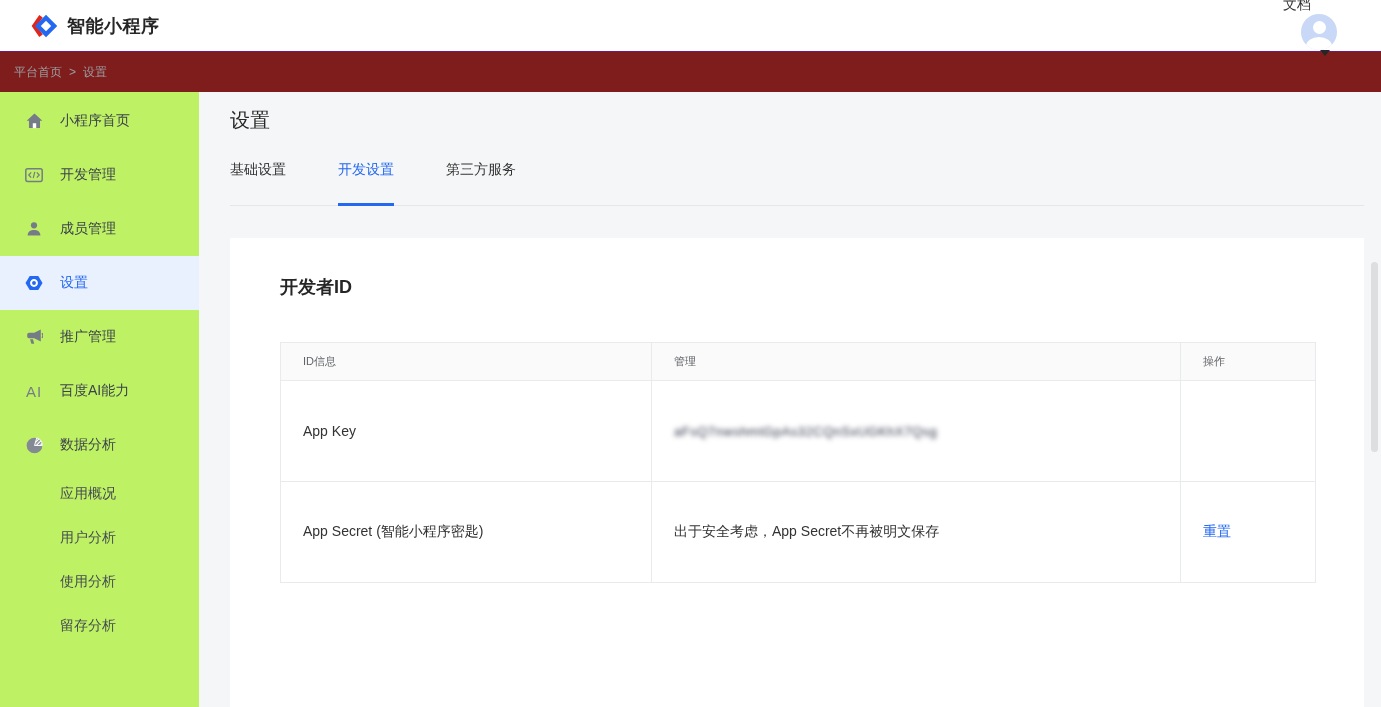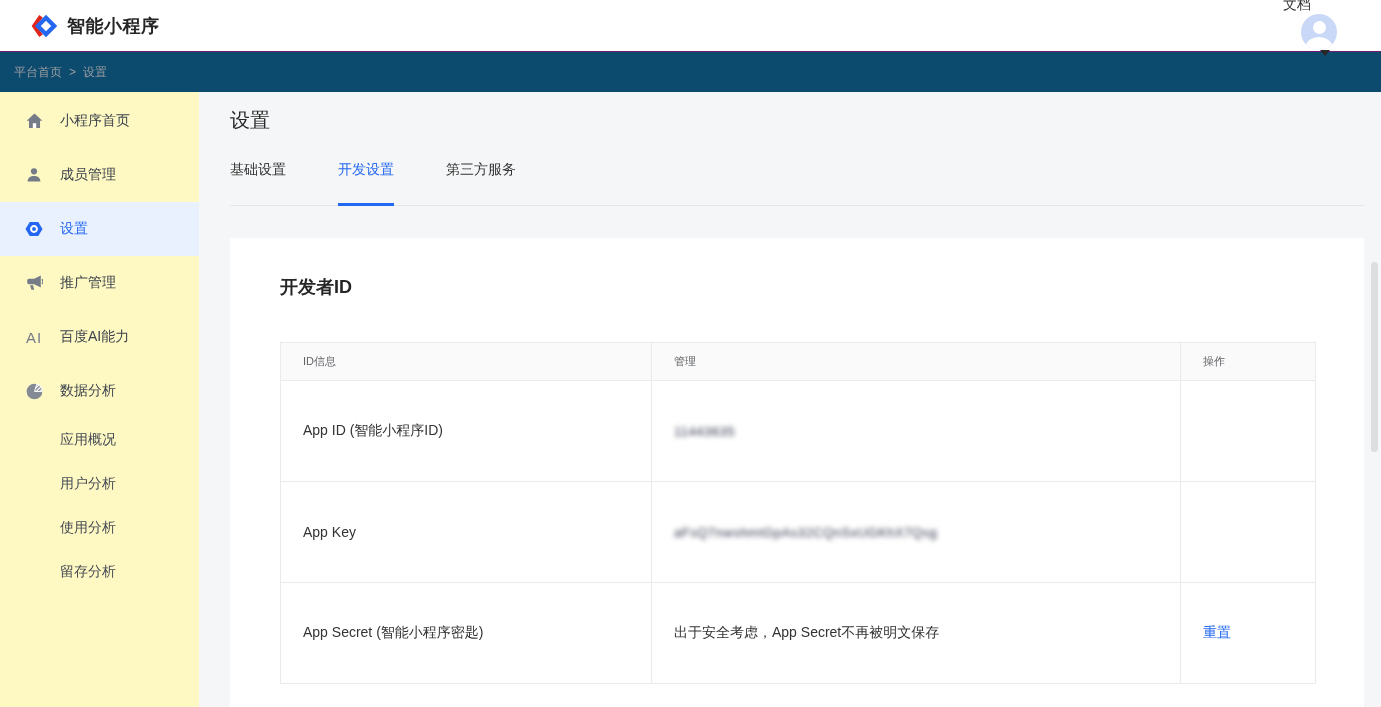--- a/index.html
+++ b/index.html
@@ -17,28 +17,28 @@
   .avatar { width:36px; height:36px; border-radius:50%; background:#c9d8f7;
     position:relative; overflow:hidden; cursor:pointer; }
   .avatar::before { content:""; position:absolute; left:12px; top:7px; width:13px; height:13px;
     border-radius:50%; background:#fff; }
   .avatar::after { content:""; position:absolute; left:5px; top:23px; width:26px; height:18px;
     border-radius:50%; background:#fff; }
   .caret { width:0; height:0; border-left:5px solid transparent; border-right:5px solid transparent;
     border-top:6px solid #262626; margin-left:11px; cursor:pointer; }
 
   
-  .breadcrumb { height:40px; background:#0c4a6e; display:flex; align-items:center;
+  .breadcrumb { height:40px; background:#7f1d1d; display:flex; align-items:center;
     padding-left:14px; font-size:12px; color:#9b9da1; }
   .breadcrumb .crumb { cursor:pointer; }
   .breadcrumb .sep { margin:0 7px; color:#9b9da1; }
 
   
   .body-row { display:flex; height:615px; }
-  .sidebar { width:199px; background:#fef9c3; padding-top:2px; flex:none; }
+  .sidebar { width:199px; background:#bef264; padding-top:2px; flex:none; }
   .side-item { height:54px; display:flex; align-items:center; padding-left:25px;
     font-size:14px; color:#3d434d; cursor:pointer; }
   .side-item .ic { width:18px; height:18px; margin-right:17px; display:flex;
     align-items:center; justify-content:center; flex:none; }
   .side-item.active { background:#e9f1fe; color:#2468f2; }
   .side-item.sub { height:44px; padding-left:60px; color:#454a54; }
   .ai-glyph { font-size:15px; color:#767c87; letter-spacing:1px; }
 
   .main { flex:1; background:#f5f6f7; padding:0 18px 0 31px; position:relative; }
   .page-title { margin-top:14px; font-size:20px; line-height:28px; font-weight:500; color:#262626; }
@@ -97,20 +97,31 @@
     <div class="side-item">
       <span class="ic">
         <svg width="17" height="16" viewBox="0 0 16 15">
           <path d="M8 0.5 L15.4 7.2 H13.2 V14.2 H2.8 V7.2 H0.6 Z" fill="#767c87"></path>
           <rect x="6.4" y="9.6" width="3.2" height="4.6" fill="#fff"></rect>
         </svg>
       </span>
       <span>小程序首页</span>
     </div>
 
+    <div class="side-item">
+      <span class="ic">
+        <svg width="18" height="15" viewBox="0 0 18 15">
+          <rect x="0.8" y="0.8" width="16.4" height="12.6" rx="1.8" fill="none" stroke="#767c87" stroke-width="1.5"></rect>
+          <path d="M6.2 4.4 L3.8 7 L6.2 9.6" fill="none" stroke="#767c87" stroke-width="1.3"></path>
+          <path d="M11.8 4.4 L14.2 7 L11.8 9.6" fill="none" stroke="#767c87" stroke-width="1.3"></path>
+          <path d="M9.8 3.8 L8.2 10.2" fill="none" stroke="#767c87" stroke-width="1.2"></path>
+        </svg>
+      </span>
+      <span>开发管理</span>
+    </div>
 
     <div class="side-item">
       <span class="ic">
         <svg width="16" height="16" viewBox="0 0 16 16">
           <circle cx="8" cy="4.3" r="3.1" fill="#767c87"></circle>
           <path d="M1.6 14.5 C1.6 10.8 4.4 9 8 9 C11.6 9 14.4 10.8 14.4 14.5 Z" fill="#767c87"></path>
         </svg>
       </span>
       <span>成员管理</span>
     </div>
@@ -193,25 +204,20 @@
           </colgroup>
         <thead>
           <tr>
             <th>ID信息</th>
             <th>管理</th>
             <th class="op">操作</th>
           </tr>
         </thead>
         <tbody>
           <tr>
-            <td>App ID (智能小程序ID)</td>
-            <td><span class="masked">11443635</span></td>
-            <td class="op"></td>
-          </tr>
-          <tr>
             <td>App Key</td>
             <td><span class="masked">aFsQ7nwshmtGpAs32CQnSxUGKhX7Qsg</span></td>
             <td class="op"></td>
           </tr>
           <tr>
             <td>App Secret (智能小程序密匙)</td>
             <td>出于安全考虑，App Secret不再被明文保存</td>
             <td class="op"><a class="link">重置</a></td>
           </tr>
         </tbody>

